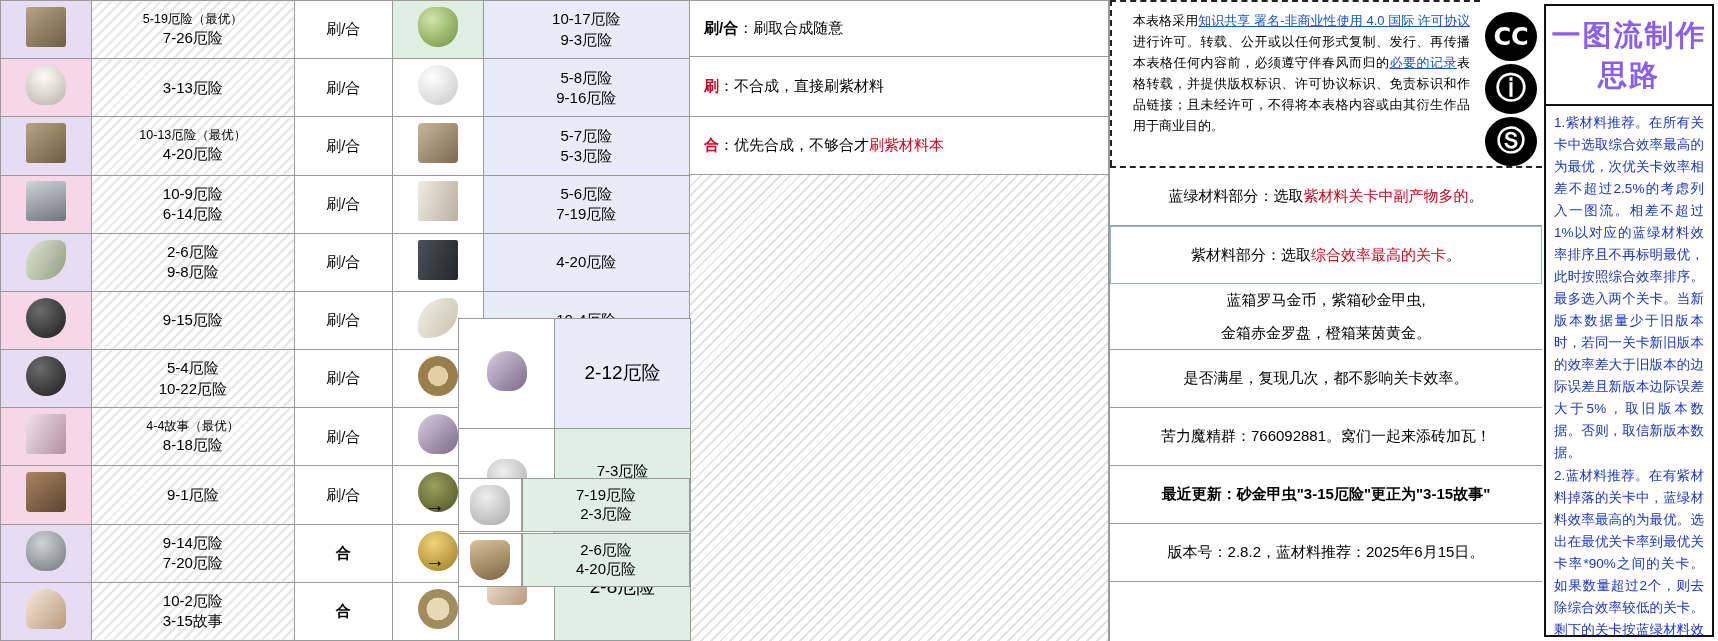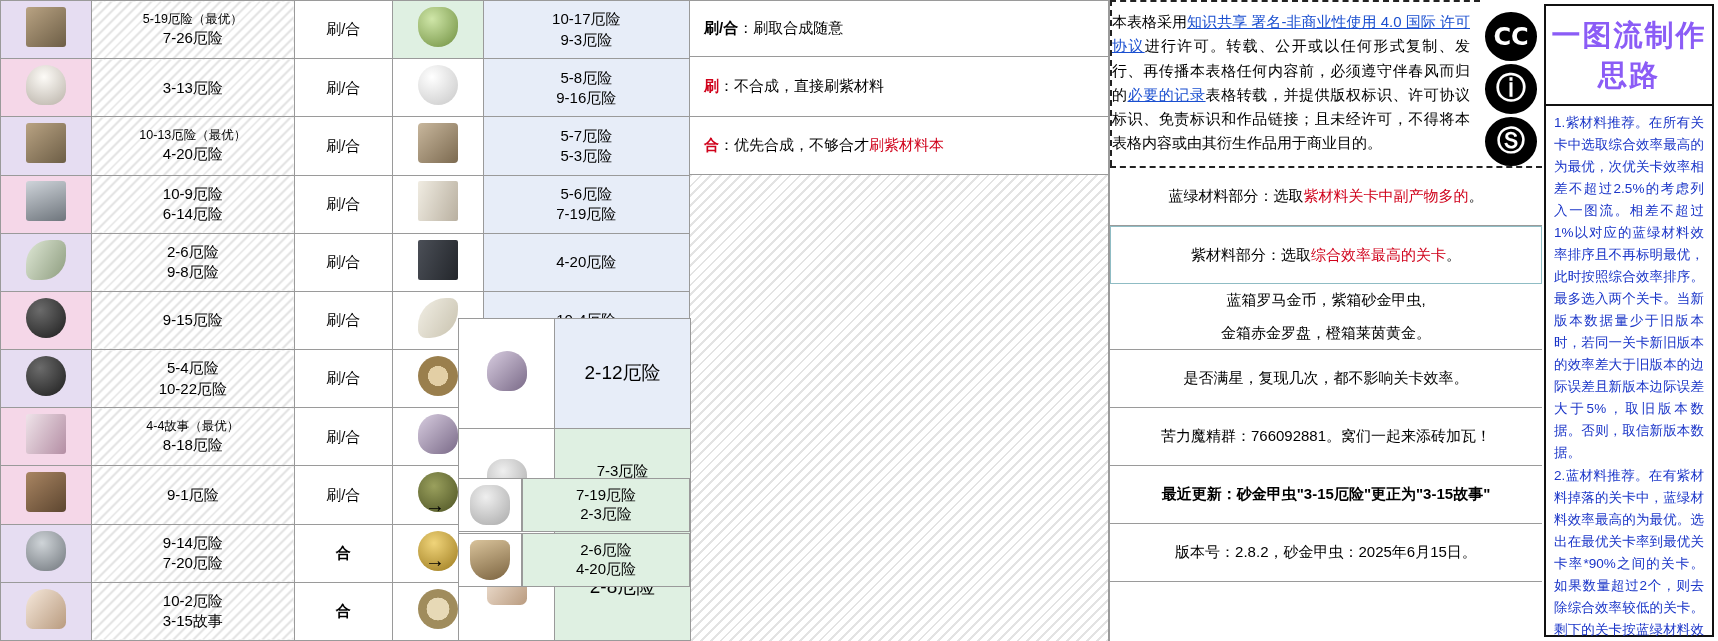--- a/index.html
+++ b/index.html
@@ -126,22 +126,22 @@
     flex-direction: column;
   }
   .license-row {
     display: flex;
     flex-direction: row;
     height: 168px;
     border-bottom: 2px dashed #222;
   }
   .license-text {
     flex: 1 1 auto;
-    padding: 8px 10px 6px 0;
-    font-size: 15px;
+    padding: 8px 10px 6px 21px;
+    font-size: 13px;
     line-height: 1.62;
     border-left: 2px dashed #222;
     border-top: 2px dashed #222;
     color: #000;
     text-align: justify;
   }
   .license-text a, .lk {
     color: #1a4fd0;
     text-decoration: underline;
   }
@@ -476,21 +476,21 @@
       <div>
         <div>蓝箱罗马金币，紫箱砂金甲虫,</div>
         <div style="height:14px;"></div>
         <div>金箱赤金罗盘，橙箱莱茵黄金。</div>
       </div>
     </div>
 
     <div class="note-row note-r4">是否满星，复现几次，都不影响关卡效率。</div>
     <div class="note-row note-r5">苦力魔精群：766092881。窝们一起来添砖加瓦！</div>
     <div class="note-row note-r6 note-bold">最近更新：砂金甲虫"3-15厄险"更正为"3-15故事"</div>
-    <div class="note-row note-r7">版本号：2.8.2，砂金甲虫：2025年6月15日。</div>
+    <div class="note-row note-r7">版本号：2.8.2，蓝材料推荐：2025年6月15日。</div>
   </div>
 
   <div class="right-panel">
     <div class="rp-title">一图流制作思路</div>
     <div class="rp-body">
       <p>1.紫材料推荐。在所有关卡中选取综合效率最高的为最优，次优关卡效率相差不超过2.5%的考虑列入一图流。相差不超过1%以对应的蓝绿材料效率排序且不再标明最优，此时按照综合效率排序。最多选入两个关卡。当新版本数据量少于旧版本时，若同一关卡新旧版本的效率差大于旧版本的边际误差且新版本边际误差大于5%，取旧版本数据。否则，取信新版本数据。</p>
       <p>2.蓝材料推荐。在有紫材料掉落的关卡中，蓝绿材料效率最高的为最优。选出在最优关卡率到最优关卡率*90%之间的关卡。如果数量超过2个，则去除综合效率较低的关卡。剩下的关卡按蓝绿材料效率高低排序。</p>
 
     </div>
   </div>

